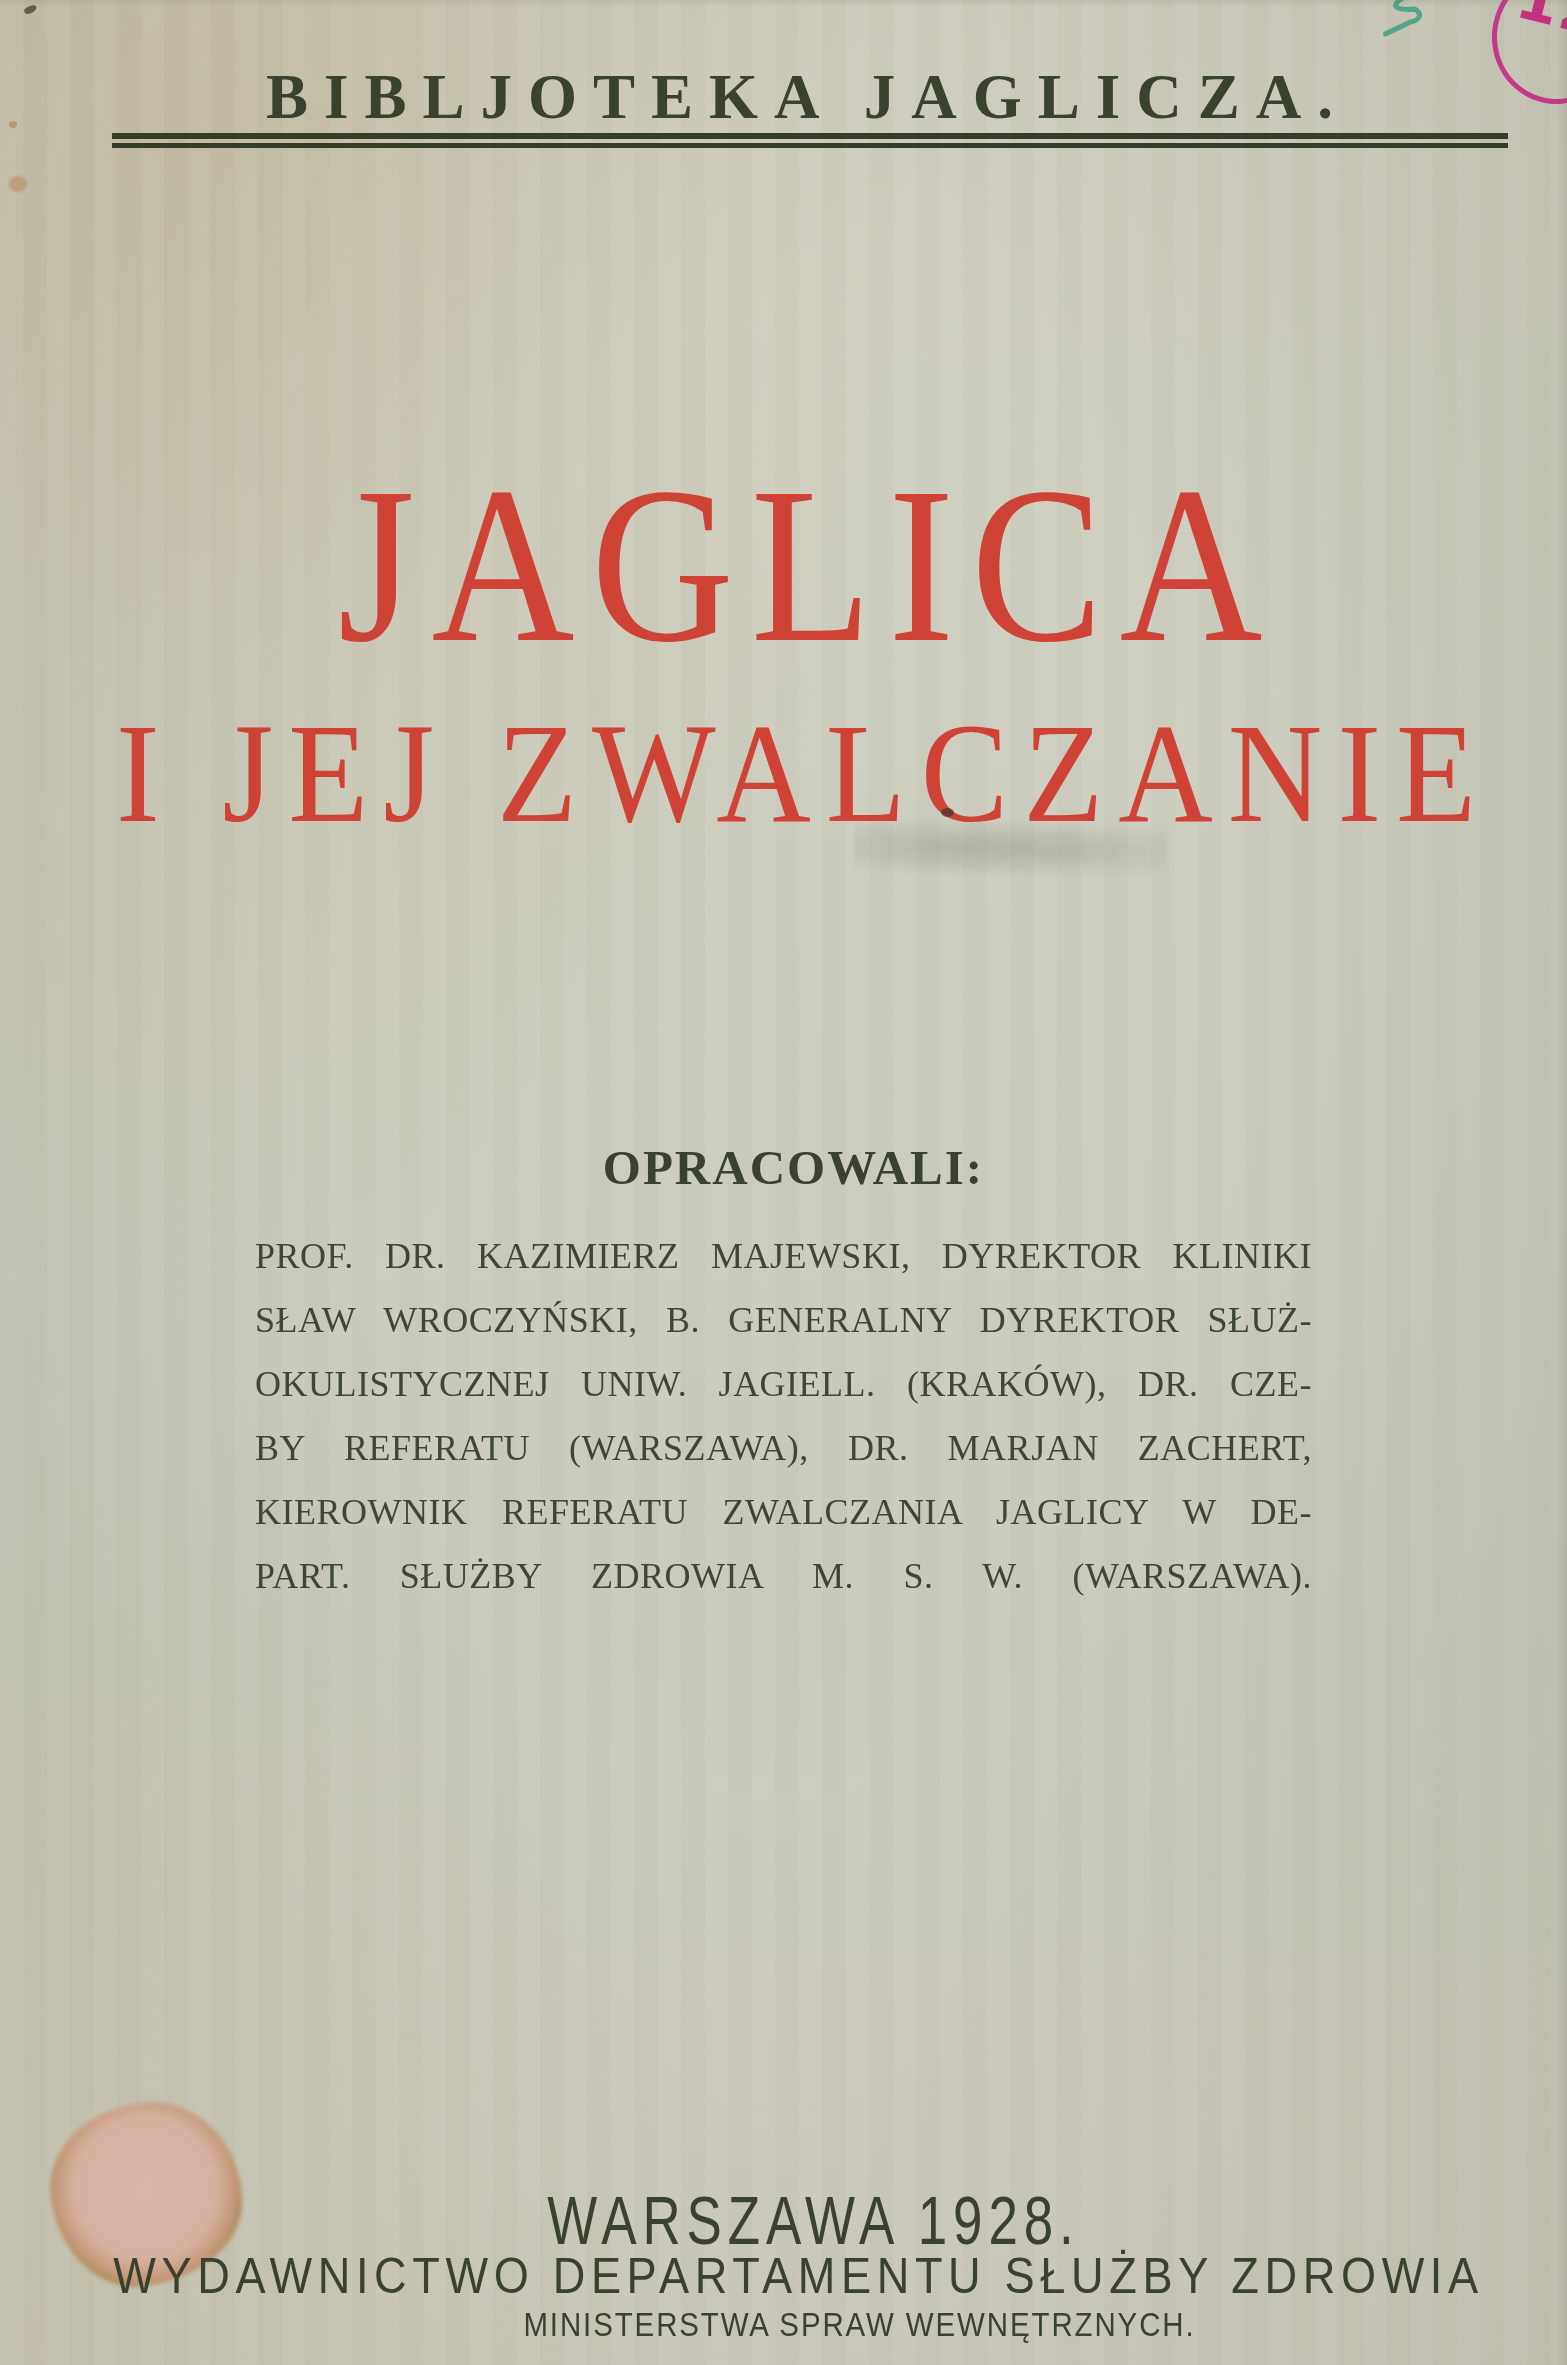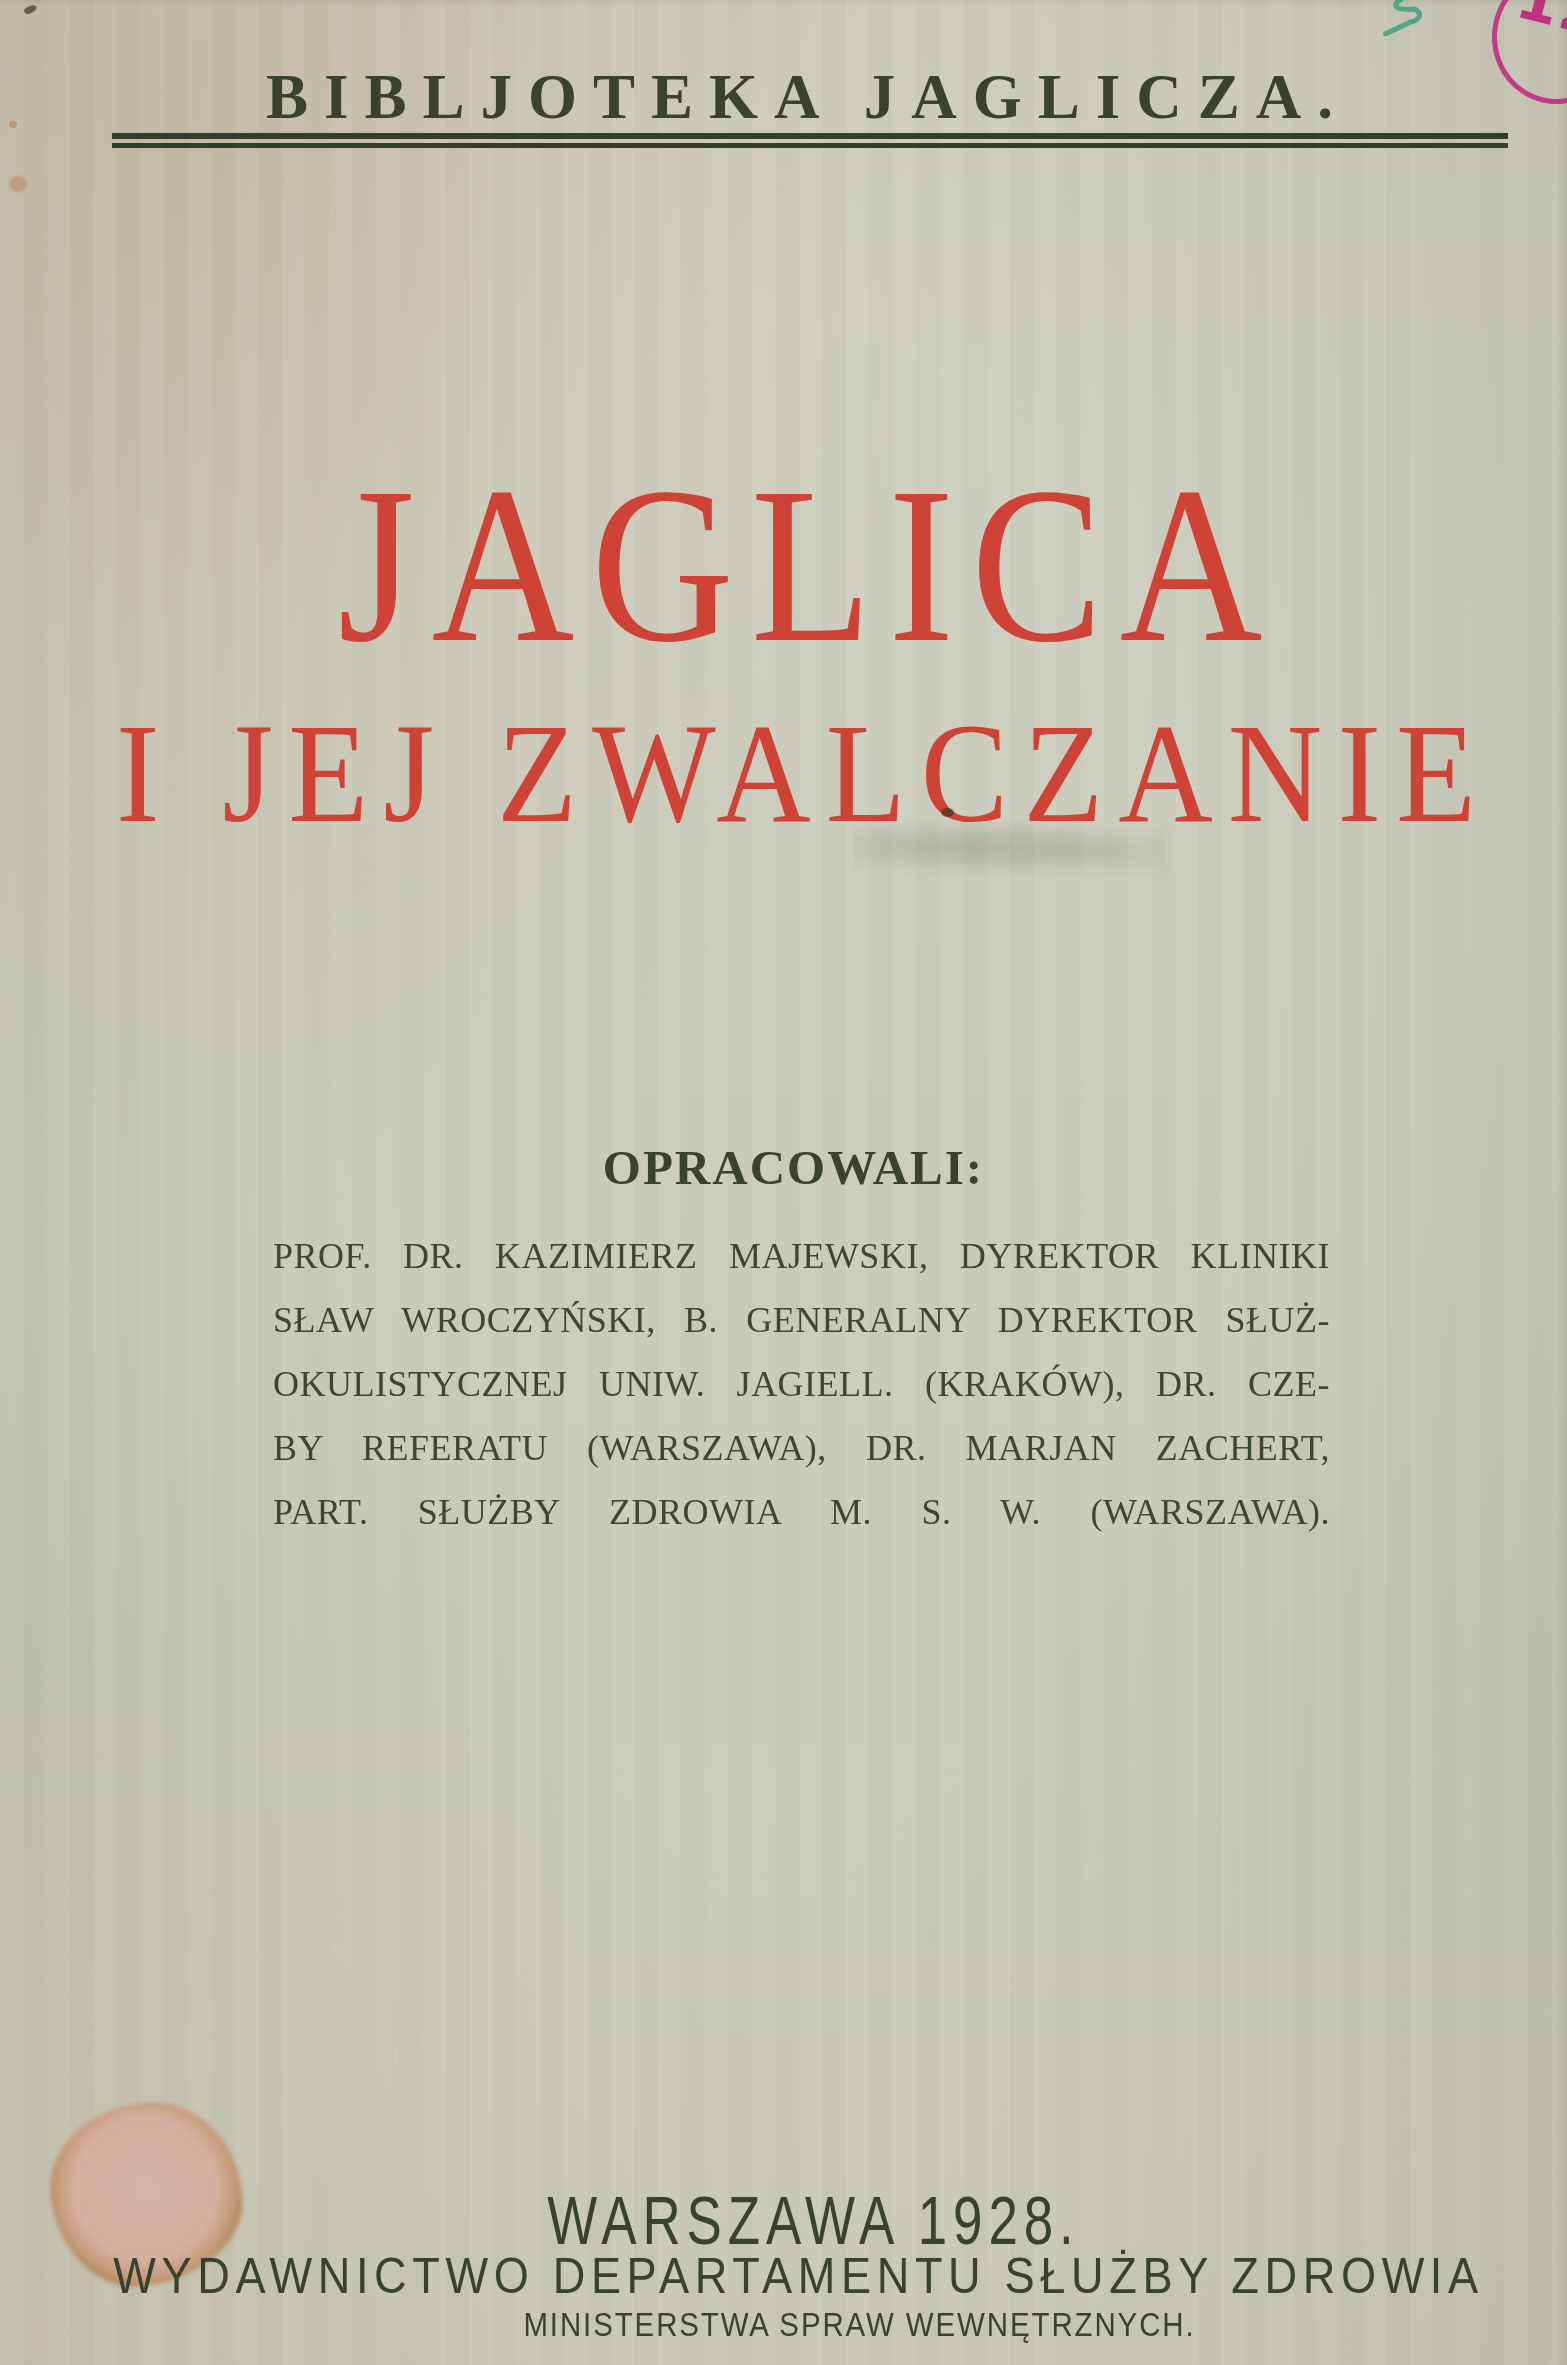--- a/index.html
+++ b/index.html
@@ -34,21 +34,21 @@
     top:707px;font-size:131px;line-height:1;color:#ce4336;
     letter-spacing:15px;
     transform:translateX(20px) scale(1,1.08);
   }
   
   .opr{
     top:1143px;font-size:49px;line-height:1;font-weight:bold;
     letter-spacing:2px;color:#39412f;transform:translateX(10px);
   }
   .authors{
-    left:273px;top:1224px;width:1057px;color:#3e4734;
+    left:255px;top:1224px;width:1057px;color:#3e4734;
     font-size:36px;
   }
   .authors .aline{
     height:64px;line-height:64px;white-space:nowrap;
     text-align:justify;text-align-last:justify;letter-spacing:0.5px;
   }
   
   .cityyear{
     top:2189px;font-size:63px;line-height:1;color:#39412f;
     font-family:"Liberation Sans",sans-serif;letter-spacing:7px;
@@ -118,20 +118,21 @@
 
 <div class="abs smudge"></div>
 <div class="abs fleck"></div>
 
 <div class="abs ctr opr">OPRACOWALI:</div>
 <div class="abs authors">
   <div class="aline">PROF. DR. KAZIMIERZ MAJEWSKI, DYREKTOR KLINIKI</div>
   <div class="aline">SŁAW WROCZYŃSKI, B. GENERALNY DYREKTOR SŁUŻ-</div>
   <div class="aline">OKULISTYCZNEJ UNIW. JAGIELL. (KRAKÓW), DR. CZE-</div>
   <div class="aline">BY REFERATU (WARSZAWA), DR. MARJAN ZACHERT,</div>
+  <div class="aline">KIEROWNIK REFERATU ZWALCZANIA JAGLICY W DE-</div>
   <div class="aline">PART. SŁUŻBY ZDROWIA M. S. W. (WARSZAWA).</div>
 </div>
 
 <div class="abs stain"></div>
 
 <div class="abs ctr cityyear">WARSZAWA 1928.</div>
 <div class="abs ctr publ1">WYDAWNICTWO DEPARTAMENTU SŁUŻBY ZDROWIA</div>
 <div class="abs ctr publ2">MINISTERSTWA SPRAW WEWNĘTRZNYCH.</div>
 
 <div class="abs stampcircle"></div>

